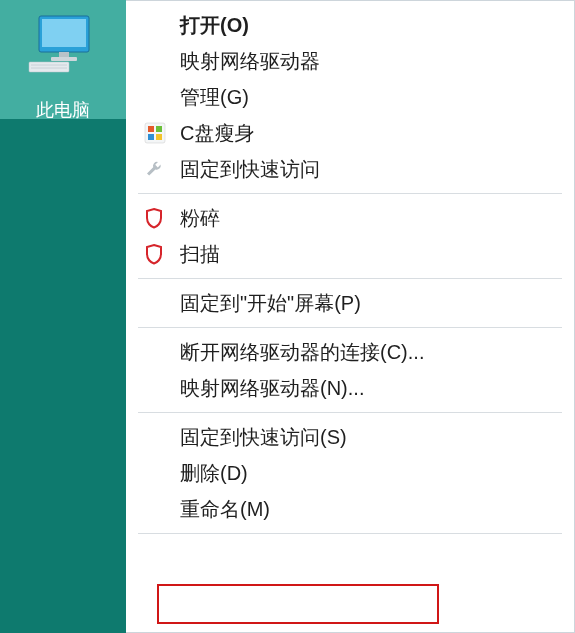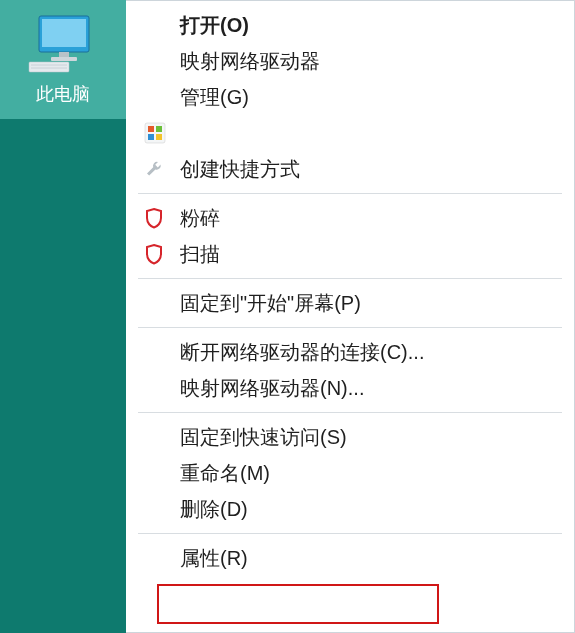--- a/index.html
+++ b/index.html
@@ -26,21 +26,21 @@
     height: 119px;
     background: #43aea1;
     display: flex;
     flex-direction: column;
     align-items: center;
     justify-content: flex-start;
     padding-top: 14px;
   }
   .desktop-icon .pc-icon svg { display: block; }
   .desktop-icon .label {
-    margin-top: 8px;
+    margin-top: 24px;
     color: #ffffff;
     font-size: 18px;
   }
   .context-menu {
     position: absolute;
     top: 0;
     left: 126px;
     width: 449px;
     height: 633px;
     background: #ffffff;
@@ -122,29 +122,30 @@
     <div class="menu-item">
       <span class="icon-slot">
         <svg width="22" height="22" viewBox="0 0 22 22">
           <rect x="1" y="1" width="20" height="20" rx="2" fill="#f4f6f7" stroke="#c8c8c8" stroke-width="0.5"></rect>
           <rect x="4" y="4" width="6" height="6" fill="#e45a2b"></rect>
           <rect x="12" y="4" width="6" height="6" fill="#6bbf3a"></rect>
           <rect x="4" y="12" width="6" height="6" fill="#2f8fd4"></rect>
           <rect x="12" y="12" width="6" height="6" fill="#f2c32b"></rect>
         </svg>
       </span>
+      <span class="label-text">C盘瘦身</span>
     </div>
 
     <div class="menu-item">
       <span class="icon-slot">
         <svg width="22" height="22" viewBox="0 0 22 22">
           <path d="M14 4 a4 4 0 0 0 -4.8 5.2 L3 15.4 l2.2 2.2 6.2 -6.2 A4 4 0 0 0 16.6 6.6 L13.8 9.4 11.2 6.8 Z" fill="#b7bfc5"></path>
         </svg>
       </span>
-      <span class="label-text">创建快捷方式</span>
+      <span class="label-text">固定到快速访问</span>
     </div>
 
     <div class="menu-sep"></div>
 
     <div class="menu-item">
       <span class="icon-slot">
         <svg width="20" height="22" viewBox="0 0 20 22">
           <path d="M10 2 L17 4 V11 C17 16 13.5 19.5 10 20.5 C6.5 19.5 3 16 3 11 V4 Z" fill="none" stroke="#d6242a" stroke-width="2"></path>
         </svg>
       </span>
@@ -181,31 +182,27 @@
 
     <div class="menu-sep"></div>
 
     <div class="menu-item">
       <span class="icon-slot"></span>
       <span class="label-text">固定到快速访问(S)</span>
     </div>
 
     <div class="menu-item">
       <span class="icon-slot"></span>
+      <span class="label-text">删除(D)</span>
+    </div>
+
+    <div class="menu-item">
+      <span class="icon-slot"></span>
       <span class="label-text">重命名(M)</span>
     </div>
 
-    <div class="menu-item">
-      <span class="icon-slot"></span>
-      <span class="label-text">删除(D)</span>
-    </div>
-
-    <div class="menu-sep"></div>
-
-    <div class="menu-item" id="menu-properties">
-      <span class="icon-slot"></span>
-      <span class="label-text">属性(R)</span>
-    </div>
+    <div class="menu-sep"></div>
+
 
   </div>
 
   <div class="highlight-box" style="left:157px; top:584px; width:282px; height:40px;"></div>
 </div>
 
 </body></html>

